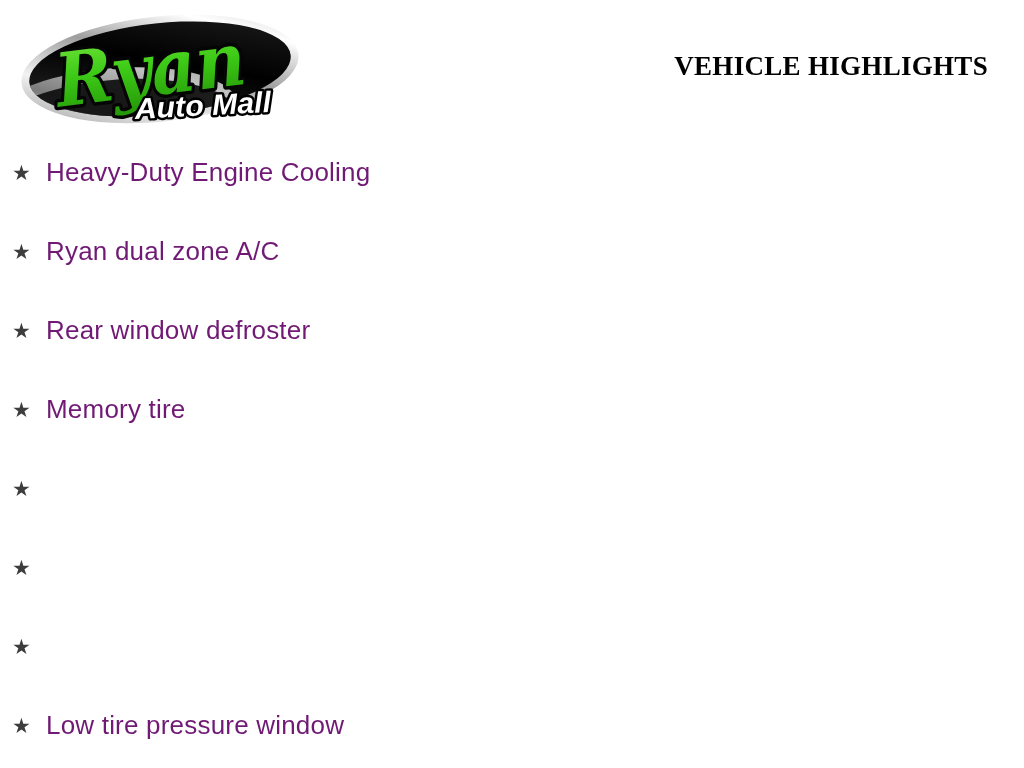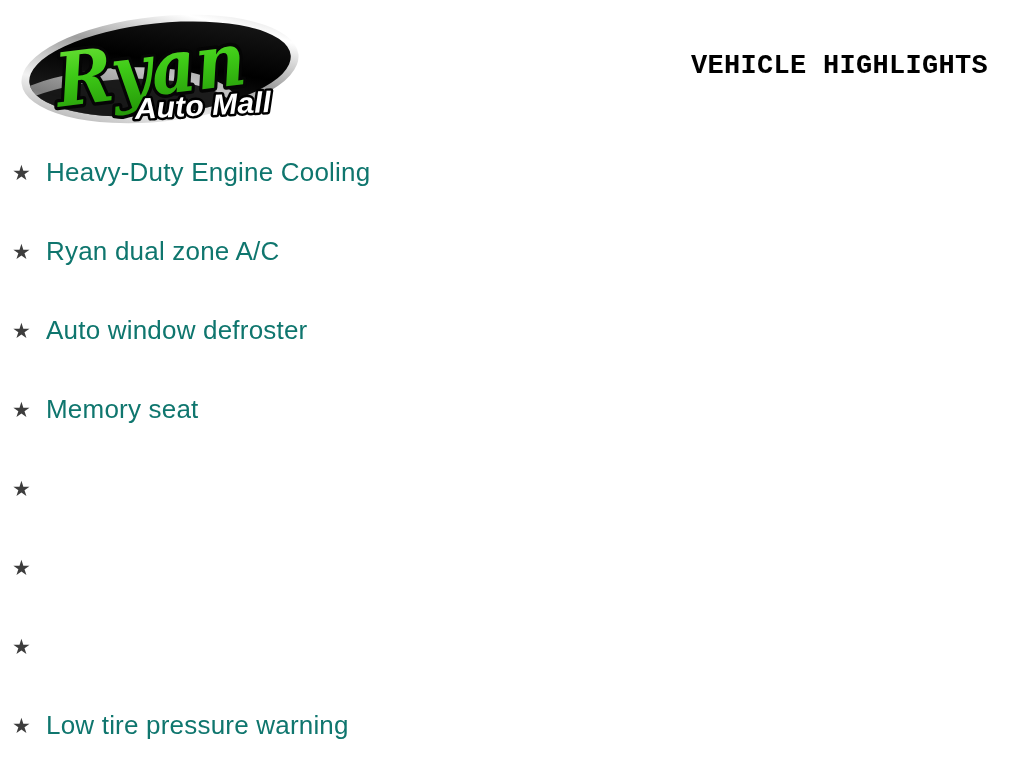--- a/index.html
+++ b/index.html
@@ -15,21 +15,21 @@
   .logo {
     position: absolute; left: 14px; top: 8px;
     width: 292px; height: 116px;
   }
   .logo svg { width: 100%; height: 100%; display: block; }
   .page-title {
     position: absolute; top: 51px; right: 36px;
     margin: 0;
     font-size: 27px; font-weight: bold; color: #000000;
     letter-spacing: 0.3px;
-    font-family: Liberation Mono, monospace;
+    font-family: Liberation Serif, serif;
     white-space: nowrap;
   }
 
   
   .highlights {
     position: absolute; left: 12px; top: 133px;
     width: 980px;
     margin: 0; padding: 0; list-style: none;
   }
   .highlights li {
@@ -38,21 +38,21 @@
   }
   .star {
     width: 34px;
     font-size: 21px;
     color: #3d3d3d;
     line-height: 1;
     flex: 0 0 34px;
   }
   .item-label {
     font-size: 26px;
-    color: #0f766e;
+    color: #701a75;
     letter-spacing: 0.2px;
     white-space: nowrap;
   }
 </style>
 </head>
 <body>
 
 <div class="page">
 
   <div class="logo">
@@ -103,34 +103,34 @@
     <li>
       <span class="star">★</span>
       <span class="item-label">Heavy-Duty Engine Cooling</span>
     </li>
     <li>
       <span class="star">★</span>
       <span class="item-label">Ryan dual zone A/C</span>
     </li>
     <li>
       <span class="star">★</span>
-      <span class="item-label">Auto window defroster</span>
+      <span class="item-label">Rear window defroster</span>
     </li>
     <li>
       <span class="star">★</span>
-      <span class="item-label">Memory seat</span>
+      <span class="item-label">Memory tire</span>
     </li>
     <li>
       <span class="star">★</span>
     </li>
     <li>
       <span class="star">★</span>
     </li>
     <li>
       <span class="star">★</span>
     </li>
     <li>
       <span class="star">★</span>
-      <span class="item-label">Low tire pressure warning</span>
+      <span class="item-label">Low tire pressure window</span>
     </li>
   </ul>
 
 </div>
 
 </body></html>

